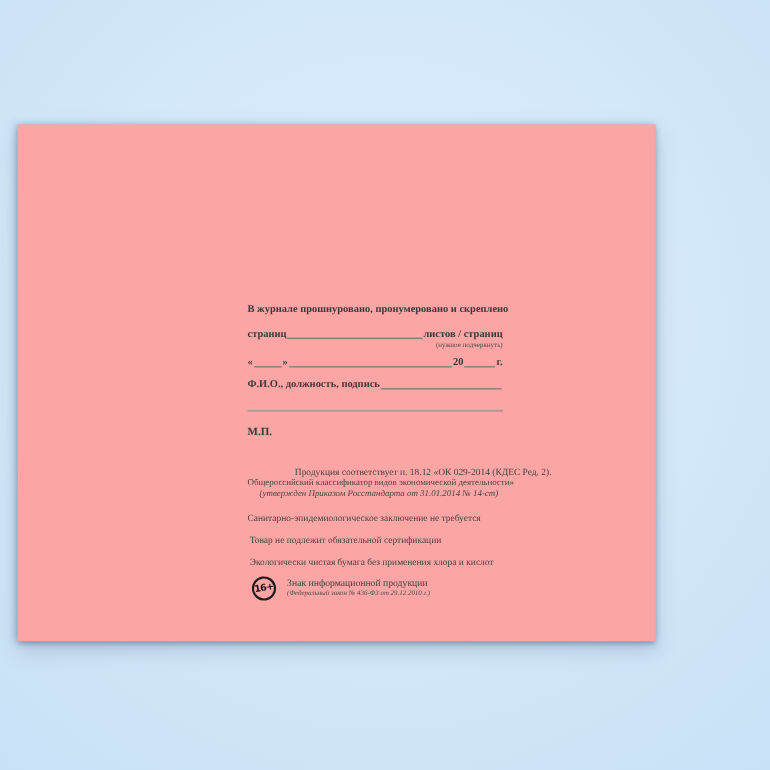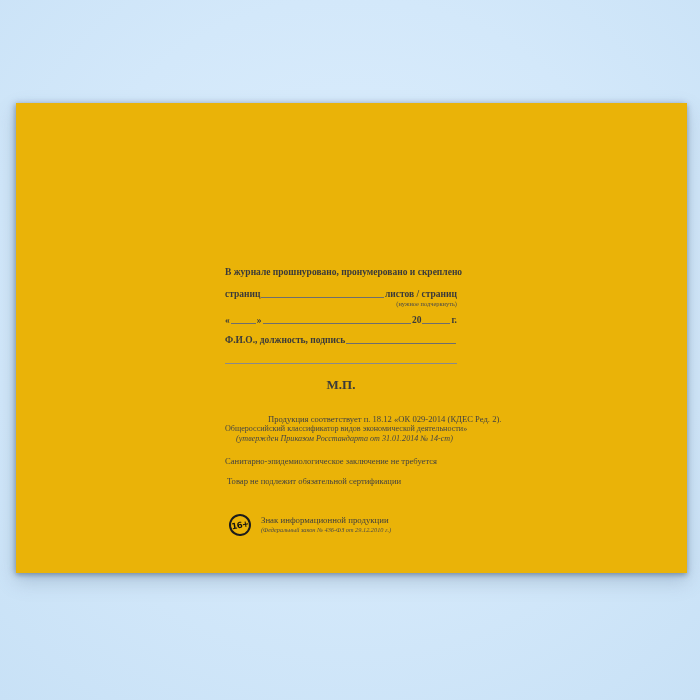--- a/index.html
+++ b/index.html
@@ -3,38 +3,38 @@
 <meta charset="utf-8">
 <style>
   html,body{margin:0;padding:0;}
   body{
     width:700px;height:700px;overflow:hidden;
     font-family:"Liberation Serif","DejaVu Serif",serif;
     background:radial-gradient(circle at 50% 42%, #ddeefd 0%, #d3e8fa 55%, #c8e1f6 100%);
   }
   .scene{position:relative;width:700px;height:700px;}
   .paper{
-    position:absolute;left:16px;top:103px;width:671px;height:470px;
-    background:#eab308;
+    position:absolute;left:16px;top:113px;width:580px;height:470px;
+    background:#fca5a5;
     box-shadow:0 2px 5px rgba(88,112,140,0.55), 0 8px 18px rgba(88,112,140,0.30), -2px 0 6px rgba(88,112,140,0.25);
   }
   .content{position:absolute;left:209px;top:164px;width:232px;height:290px;color:#3f3f3f;}
   .row{position:absolute;left:0;right:0;white-space:nowrap;}
   .flexline{display:flex;align-items:flex-end;}
   .fill{border-bottom:1px solid #6e6e6e;height:1px;margin:0 1px 2px 1px;}
   .grow{flex:1 1 auto;}
   .w25{width:25px;flex:0 0 auto;}
   .w28{width:28px;flex:0 0 auto;}
   .bold{font-weight:bold;color:#3a3a3a;}
   .t-main{font-size:9.5px;line-height:11px;}
   .t-note{font-size:6.4px;color:#4a4a4a;text-align:right;}
   .t-info1{font-size:8.6px;line-height:10px;color:#424242;}
   .t-info2{font-size:8.1px;line-height:10px;color:#454545;}
   .t-italic{font-style:italic;}
-  .t-mp{font-size:13px;text-align:center;}
+  .t-mp{font-size:10px;text-align:left;}
   .rule{border-bottom:1px solid #8a8a8a;height:0;}
   .age-row{display:flex;align-items:flex-start;gap:10px;}
   .age-badge{
     flex:0 0 auto;width:18px;height:18px;border:2px solid #1c1c1c;border-radius:50%;
     display:flex;align-items:center;justify-content:center;
     font-family:"DejaVu Sans",sans-serif;font-weight:bold;font-size:8.5px;color:#111;
     transform:rotate(-10deg);letter-spacing:-0.5px;
   }
   .age-texts{padding-top:1px;}
   .age-label{font-size:8.8px;color:#3e3e3e;}
@@ -79,20 +79,21 @@
       <div class="row t-info1" style="top:147px;margin-left:43px;">Продукция соответствует п. 18.12 «ОК 029-2014 (КДЕС Ред. 2).</div>
 
       <div class="row t-info2" style="top:157px;">Общероссийский классификатор видов экономической деятельности»</div>
 
       <div class="row t-info2 t-italic" style="top:167px;padding-left:11px;">(утвержден Приказом Росстандарта от 31.01.2014 № 14-ст)</div>
 
       <div class="row t-info1" style="top:209px;left:2px;">Товар не подлежит обязательной сертификации</div>
 
       <div class="row t-info1" style="top:189px;">Санитарно-эпидемиологическое заключение не требуется</div>
 
+      <div class="row t-info1" style="top:229px;left:2px;">Экологически чистая бумага без применения хлора и кислот</div>
 
       <div class="row age-row" style="top:247px;left:4px;">
         <span class="age-badge">16+</span>
         <span class="age-texts">
           <div class="age-label">Знак информационной продукции</div>
           <div class="age-law">(Федеральный закон № 436-ФЗ от 29.12.2010 г.)</div>
         </span>
       </div>
 
     </div>

